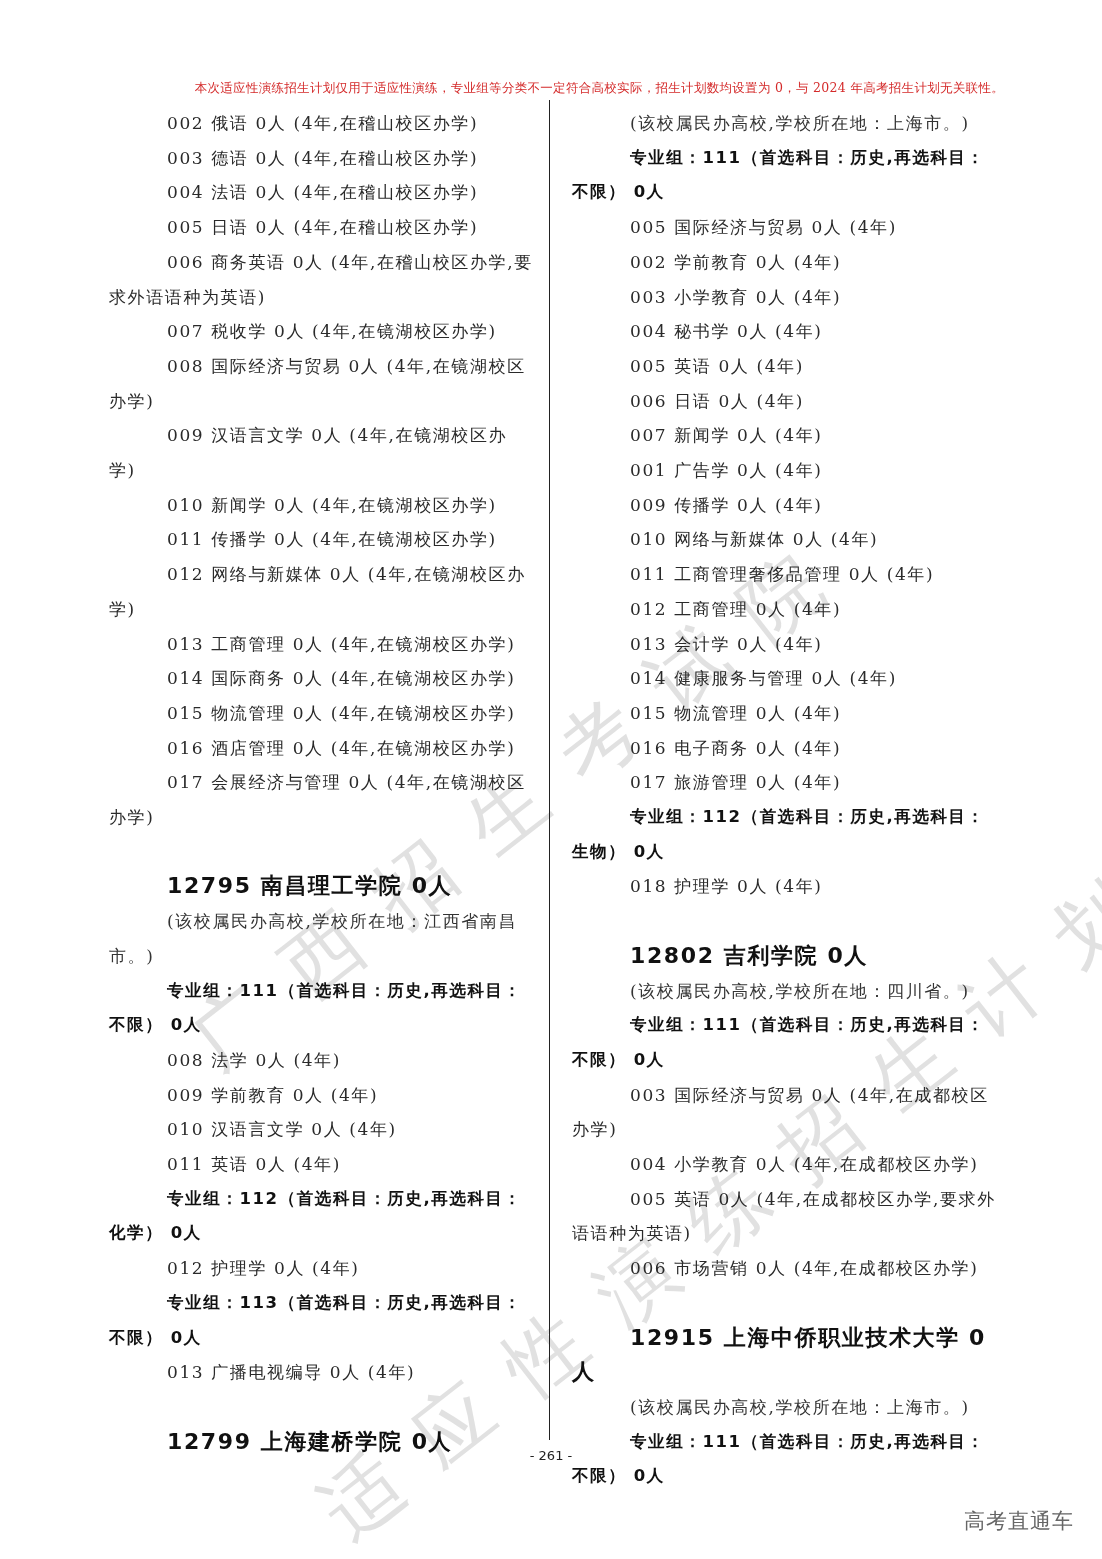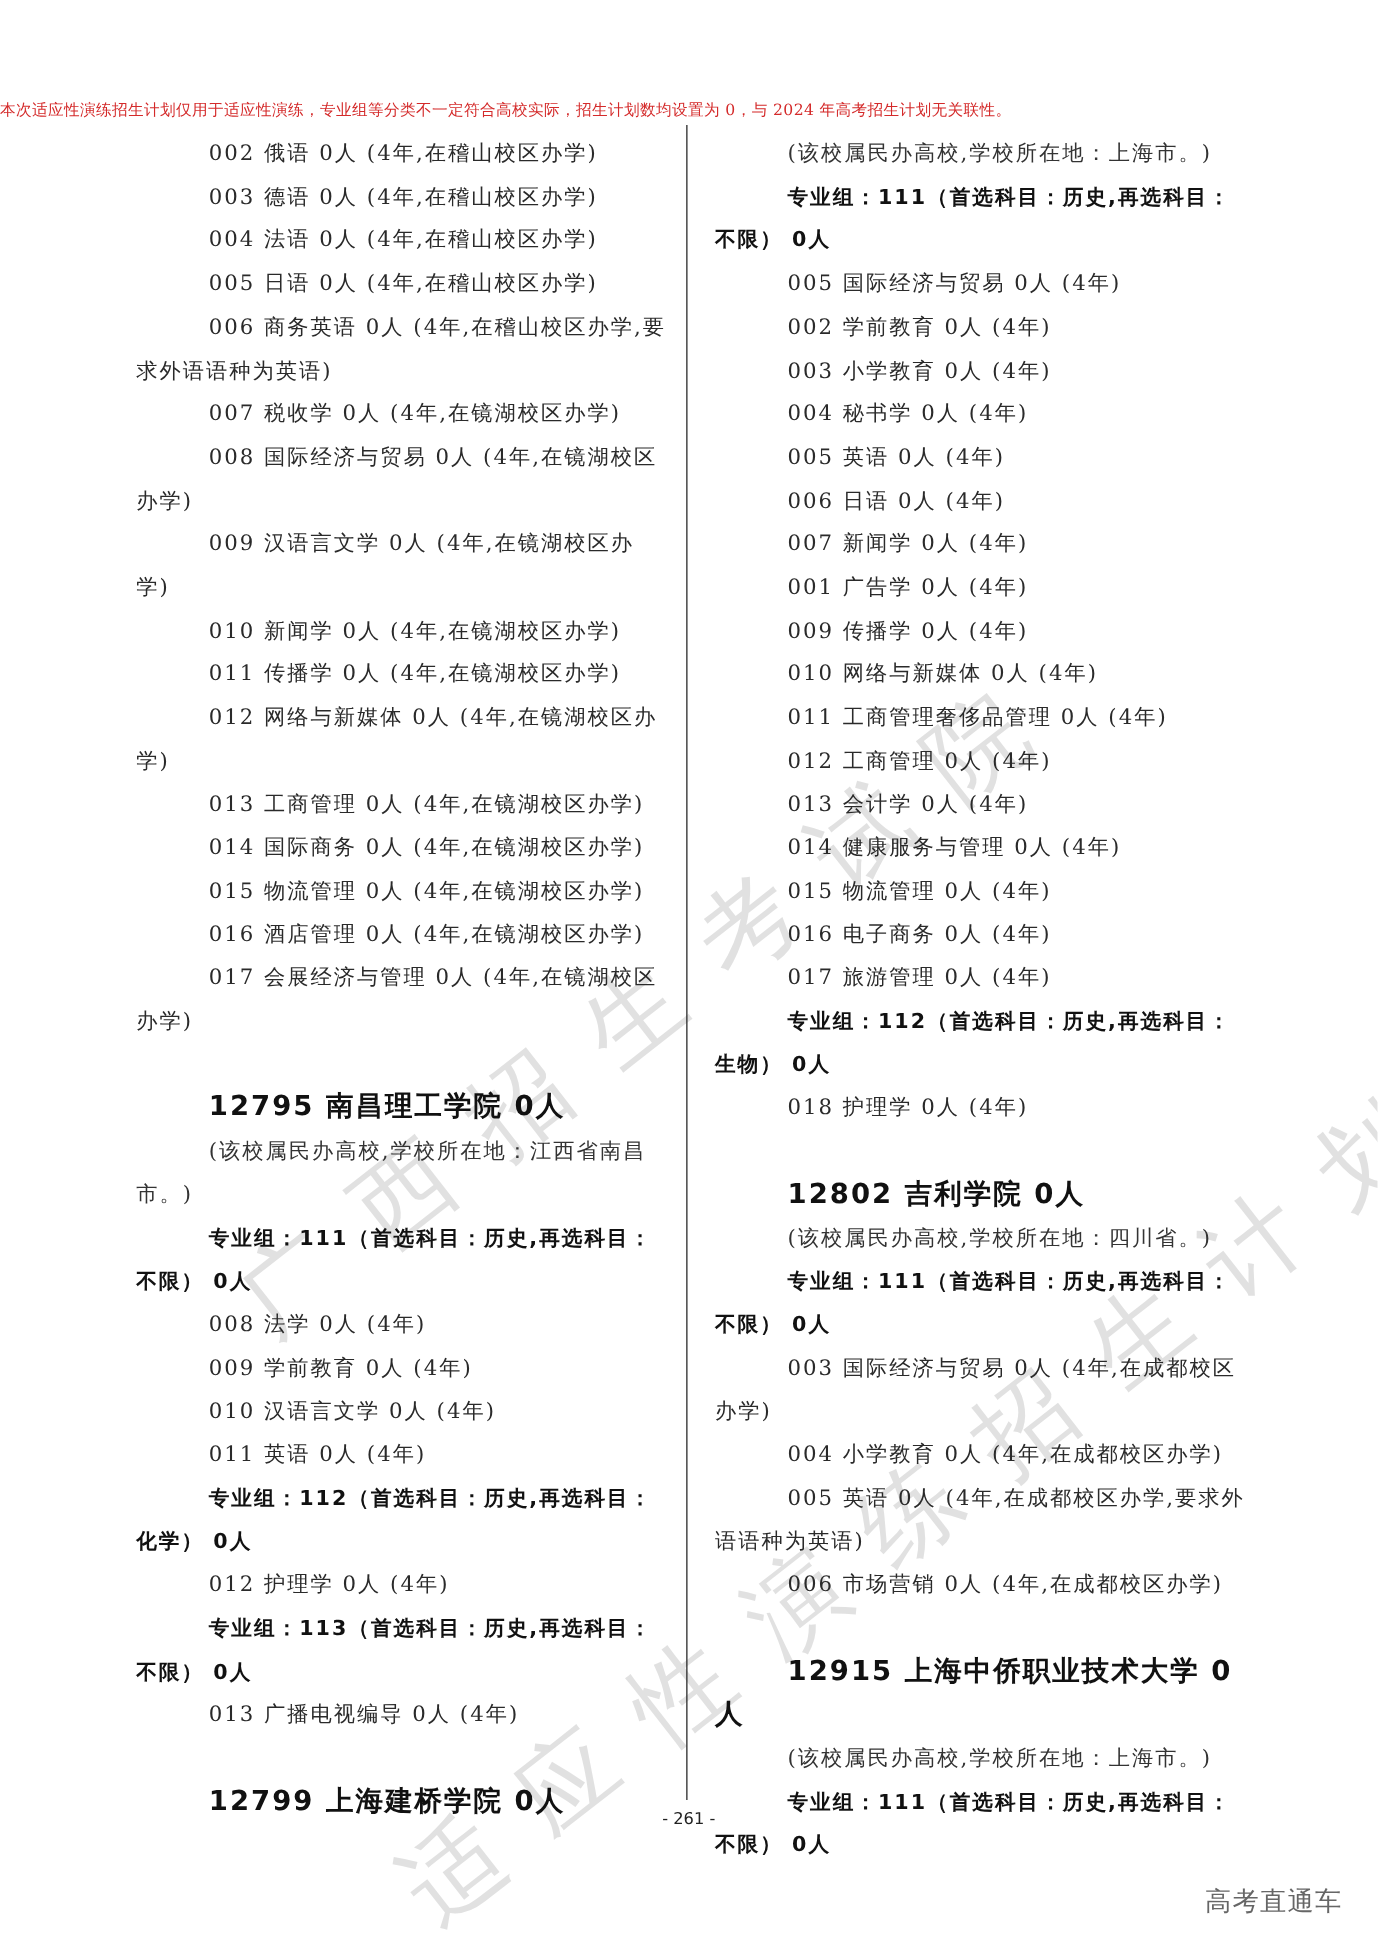--- a/index.html
+++ b/index.html
@@ -1,18 +1,18 @@
 <!DOCTYPE html>
 <html><head>
 <meta charset="utf-8">
 <style>
   html, body { margin: 0; padding: 0; background: #ffffff; }
   body { width: 1102px; height: 1559px; position: relative; overflow: hidden;
          font-family: "DejaVu Serif", "Liberation Serif", serif; color: #2a2a2a; }
-  .notice { position: absolute; top: 80px; left: 0; width: 1004px; text-align: left;
+  .notice { position: absolute; top: 80px; left: 0; width: 1004px; text-align: right;
             font-size: 12.5px; color: #d42a2a; letter-spacing: 0.3px; }
   .col { position: absolute; top: 106px; width: 424px; }
   .col.left { left: 109px; }
   .col.right { left: 572px; }
   .divider { position: absolute; left: 549px; top: 100px; width: 1px; height: 1340px; background: #222; }
   .line { font-size: 17px; line-height: 34.7px; letter-spacing: 1.6px; white-space: pre-wrap; word-break: break-all; }
   .item { text-indent: 58px; }
   .note { text-indent: 58px; color: #333; }
   .group { text-indent: 58px; font-weight: bold; color: #111; font-family: "DejaVu Sans", "Liberation Sans", sans-serif; font-size: 16.5px; }
   .school { text-indent: 58px; font-weight: bold; color: #111; font-family: "DejaVu Sans", "Liberation Sans", sans-serif; font-size: 22px; }

